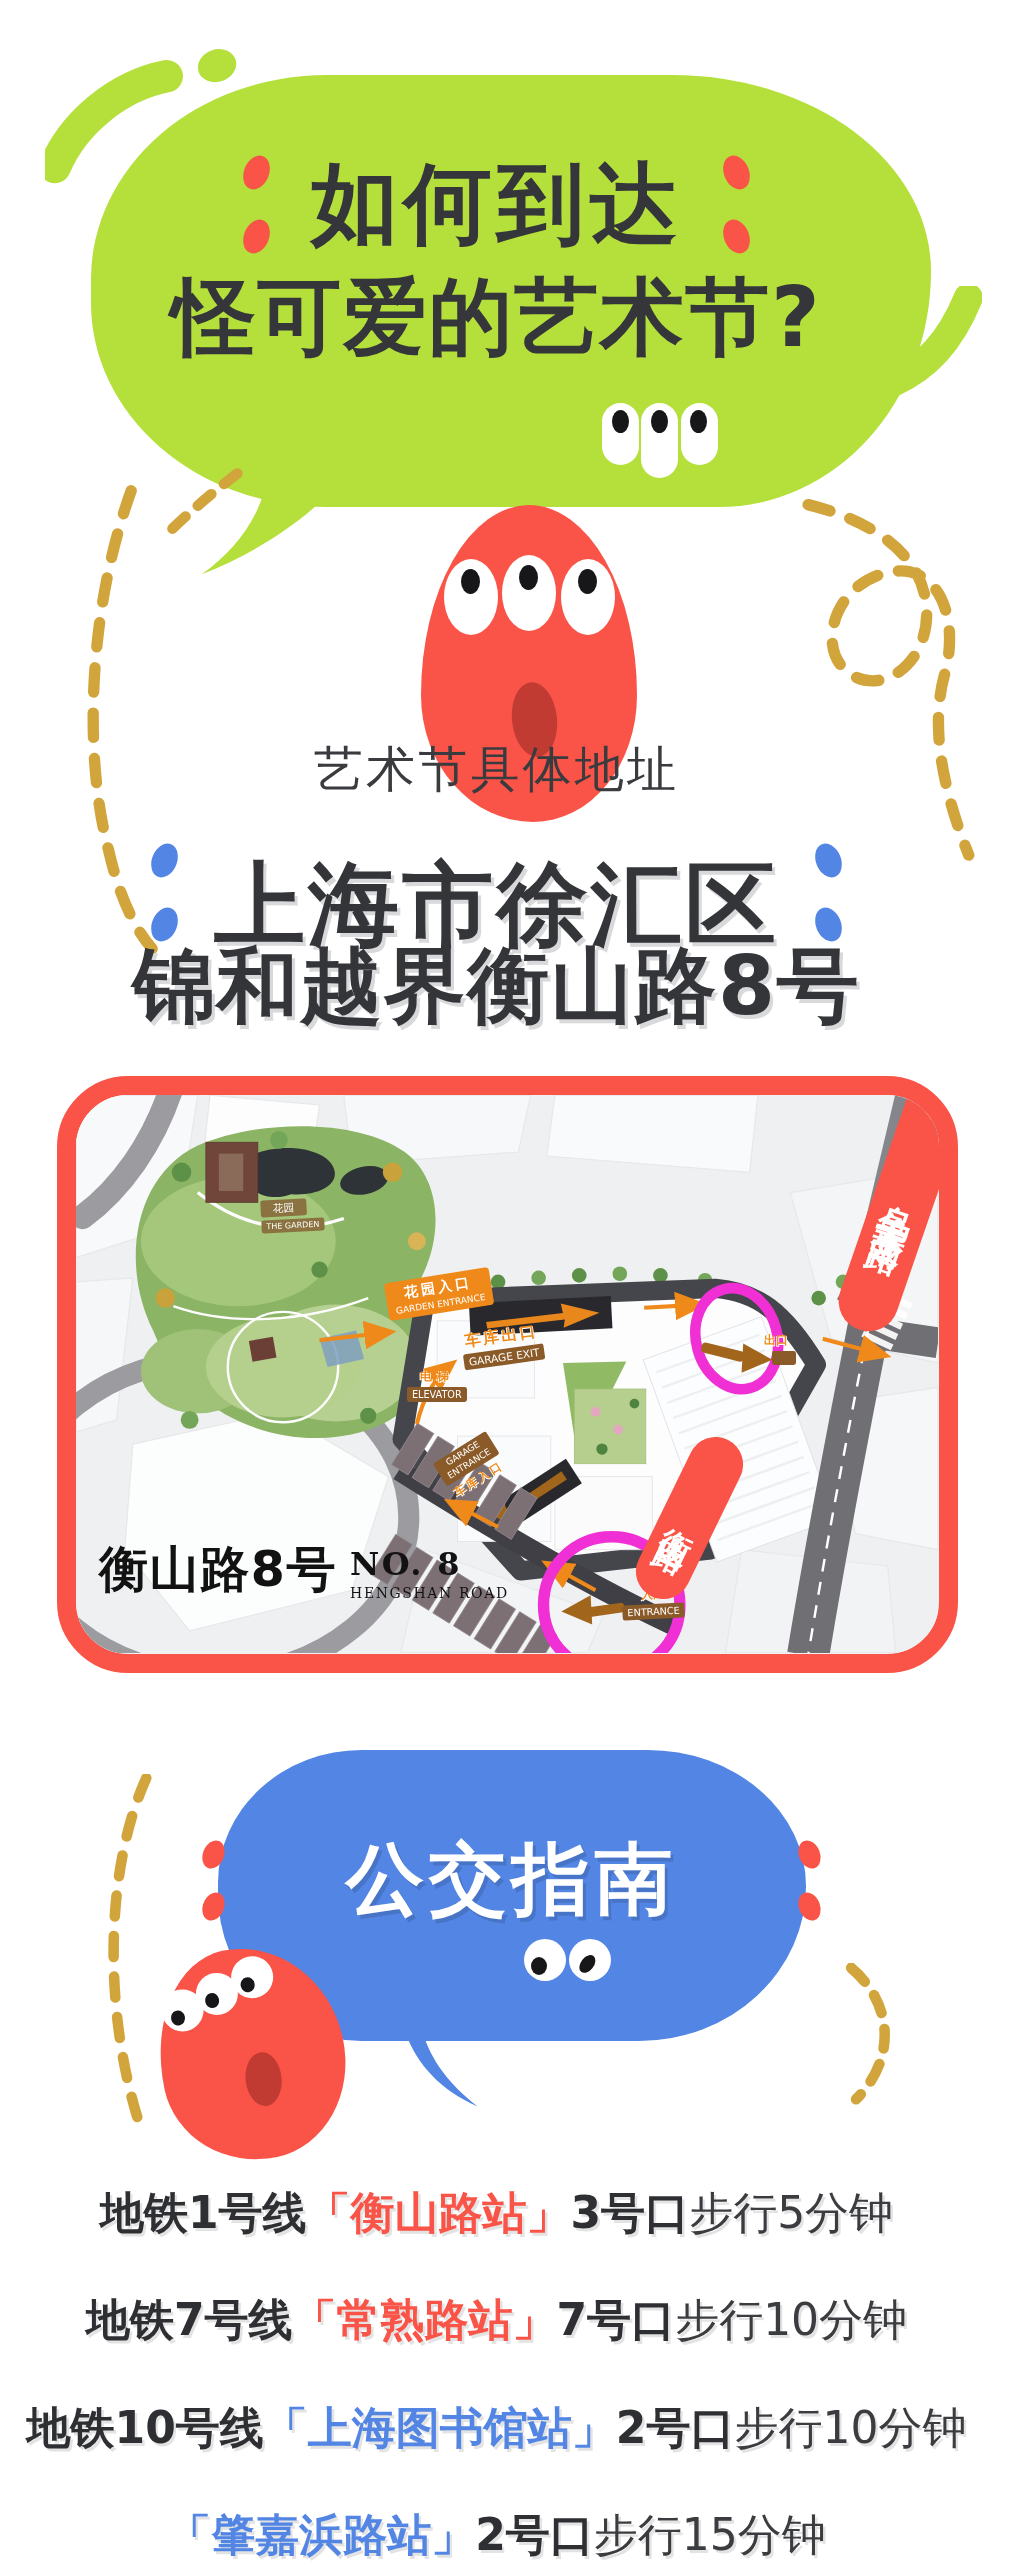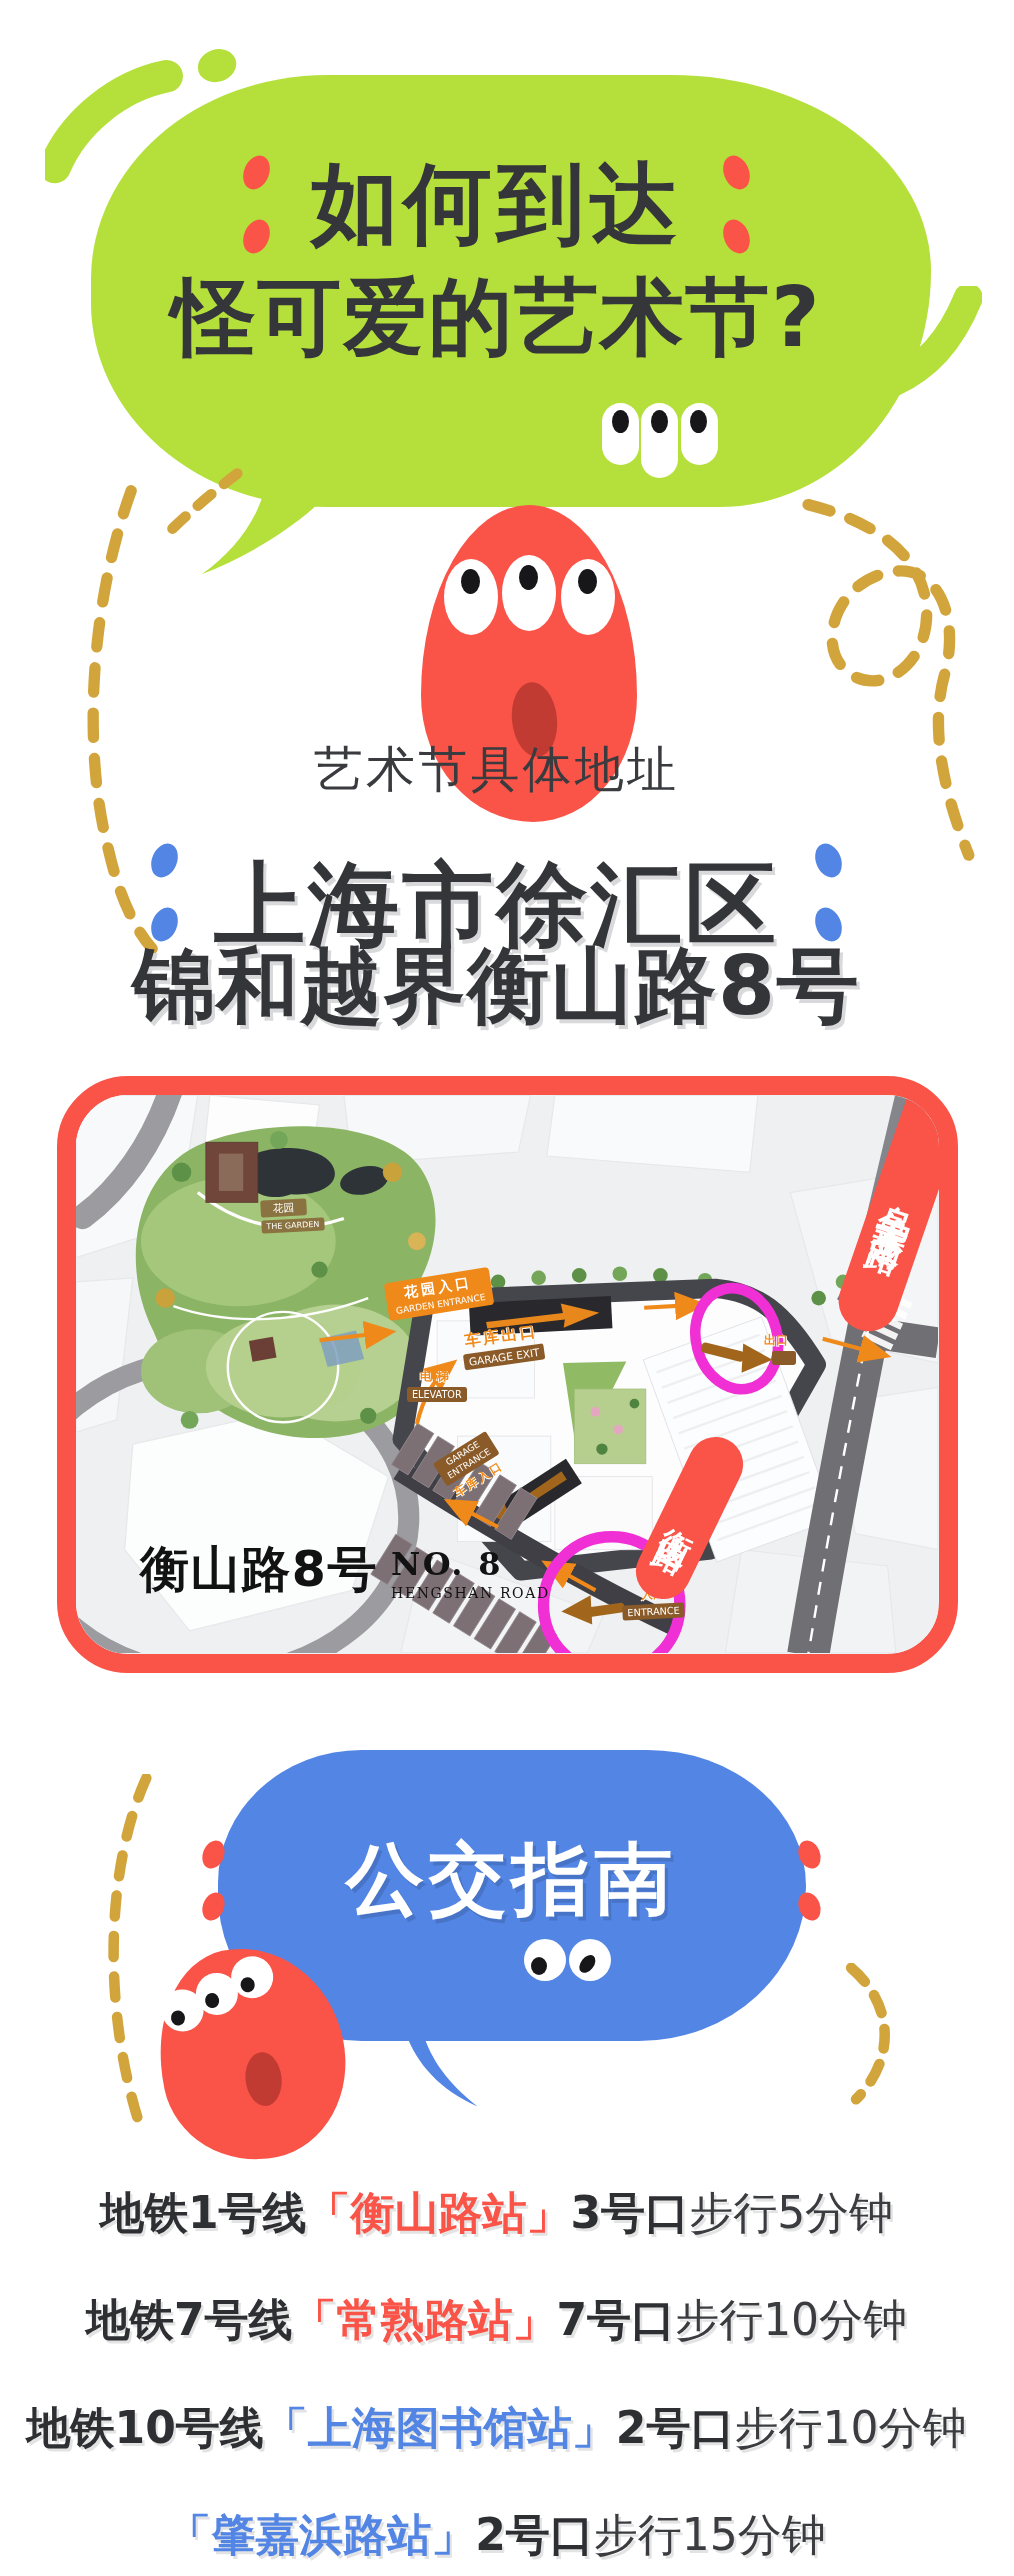--- a/index.html
+++ b/index.html
@@ -43,21 +43,21 @@
      border:19.5px solid #fa5347;border-radius:71px;background:#eef0f1;overflow:hidden;}
   .map-frame svg{position:absolute;left:0;top:0;}
   .map-chip{background:#8a5a28;color:#fff;border-radius:2.4px;text-align:center;padding:1.6px 4.9px;white-space:nowrap;}
   .olive{background:#8a7340;}
   .orange-chip{background:#ef8a1a;color:#fff;border-radius:4px;padding:4px 8px;text-align:center;white-space:nowrap;}
   .orange-text{color:#ef8a1a;font-weight:800;text-shadow:0.8px 0.8px 0 #fff,-0.8px 0.8px 0 #fff;white-space:nowrap;}
   .road-banner{background:#fa5347;color:#fff;display:flex;align-items:center;justify-content:center;
      writing-mode:vertical-rl;text-orientation:upright;font-weight:800;white-space:nowrap;}
   .banner1{left:797px;top:-29px;width:60px;height:271px;border-radius:30px;font-size:34px;letter-spacing:7.3px;transform:rotate(19deg);}
   .banner2{left:586px;top:336px;width:55px;height:174px;border-radius:28px;font-size:32px;letter-spacing:6.5px;transform:rotate(26deg);}
-  .map-logo{left:23px;top:448px;display:flex;align-items:flex-start;gap:13px;color:#121213;margin-left:41px;}
+  .map-logo{left:23px;top:448px;display:flex;align-items:flex-start;gap:13px;color:#121213;}
   .map-logo .cn{font-size:49px;font-weight:700;letter-spacing:1.6px;line-height:1.1;}
   .map-logo .latin{display:flex;flex-direction:column;margin-top:4.9px;font-family:"DejaVu Serif","Liberation Serif",serif;}
   .map-logo .no8{font-size:32px;letter-spacing:2.4px;line-height:1.05;font-weight:bold;}
   .map-logo .road{font-size:14px;letter-spacing:1.6px;margin-top:3.2px;text-align:center;}
 
   
   .blue-bubble{left:218px;top:1750px;width:588px;height:291px;background:#5285e4;
      border-radius:154px 170px 179px 154px / 142px 146px 166px 158px;}
   .transit-title-row{top:1828px;left:203px;width:617px;display:flex;justify-content:space-between;align-items:center;gap:32px;}
   .transit-title{font-size:78px;font-weight:900;color:#ffffff;letter-spacing:4.9px;text-shadow:3.2px 4px 0 rgba(0,0,0,0.12);}

